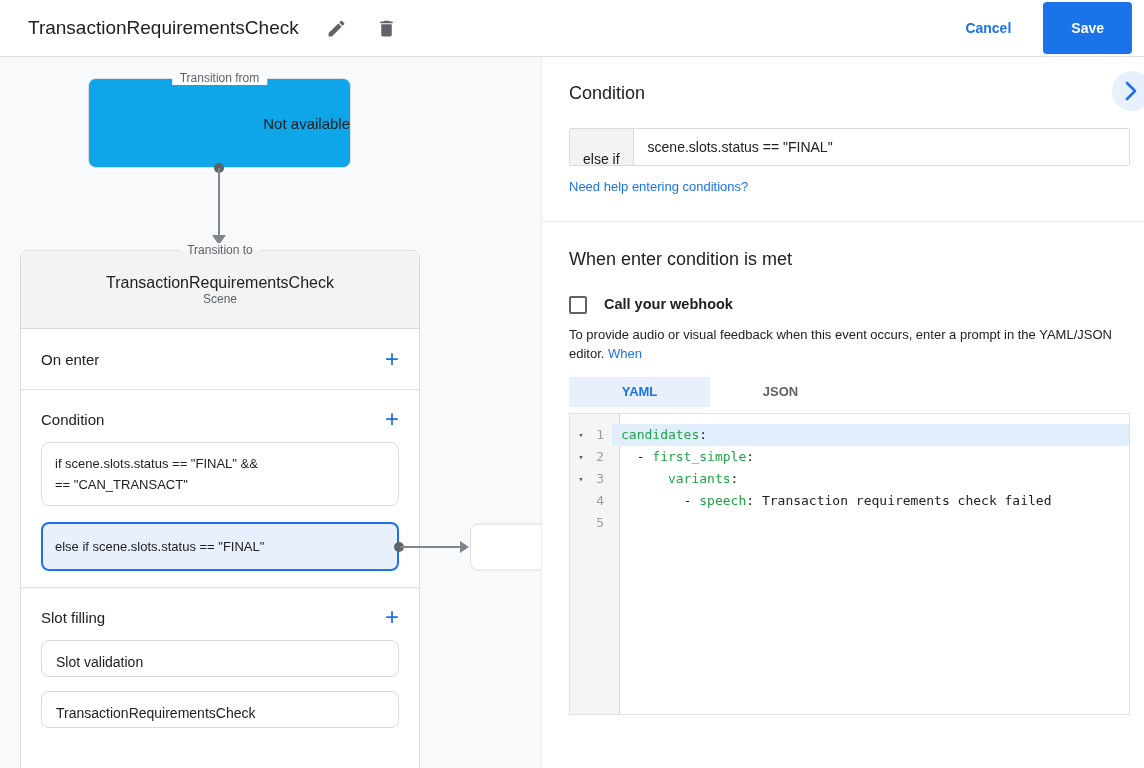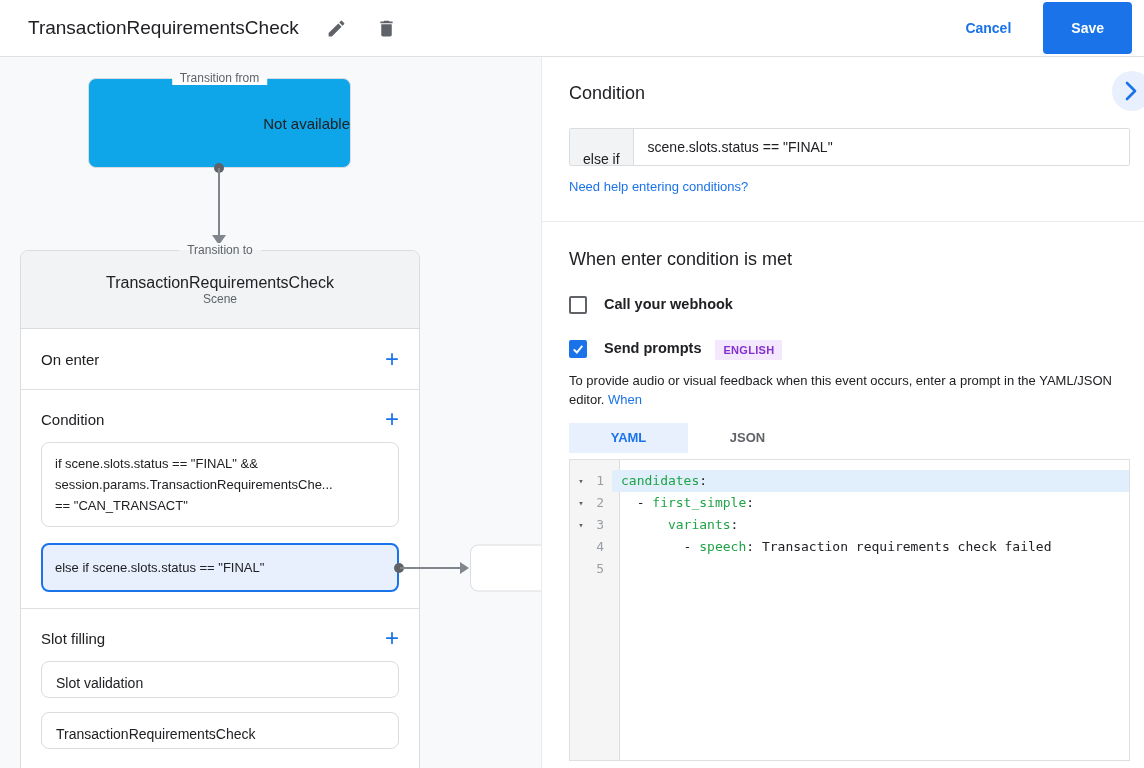--- a/index.html
+++ b/index.html
@@ -94,21 +94,21 @@
     background:#fff; flex:none; cursor:pointer; }
   .checkbox.checked { background:#1a73e8; border-color:#1a73e8; }
   .check-label { margin-left:17px; font-size:14.5px; font-weight:bold; color:#202124; }
   .lang-badge { margin-left:14px; background:#f3e8fd; color:#8430ce; font-size:11px;
     font-weight:bold; padding:4px 8px; letter-spacing:.3px; border-radius:1px; }
 
   .desc { margin-top:11px; font-size:13px; line-height:19px; color:#202124; max-width:575px; }
   .desc a { color:#1a73e8; text-decoration:none; cursor:pointer; }
 
   .tabs { display:flex; margin-top:14px; }
-  .tab { width:119px; height:30px; line-height:30px; text-align:center; font-size:13px;
+  .tab { width:141px; height:30px; line-height:30px; text-align:center; font-size:13px;
     font-weight:bold; color:#5f6368; cursor:pointer; }
   .tab.active { background:#e8f0fe; color:#1a73e8; }
 
   .editor { position:relative; margin-top:6px; border:1px solid #e0e0e0; height:302px;
     background:#fff; overflow:hidden; }
   .gutter-bg { position:absolute; left:0; top:0; bottom:0; width:50px;
     background:#f5f5f5; border-right:1px solid #dcdcdc; }
   .code-lines { position:relative; padding-top:10px; }
   .code-row { display:flex; height:22px; line-height:22px;
     font-family:"DejaVu Sans Mono", monospace; font-size:13px; }
@@ -165,21 +165,20 @@
       </div>
 
       <div class="card-section">
         <div class="section-head">
           <span class="section-label">Condition</span>
           <span class="plus">+</span>
         </div>
         <div>
             <div class="cond-box">
               <div>if scene.slots.status == "FINAL" &amp;&amp;</div>
-              <div>session.params.TransactionRequirementsChe...</div>
               <div>== "CAN_TRANSACT"</div>
             </div>
             <div class="cond-box selected">
               <div>else if scene.slots.status == "FINAL"</div>
               <span class="c-dot"></span>
               <span class="c-line"></span>
               <span class="c-arrow"></span>
               <span class="c-target"></span>
             </div>
           </div>
@@ -215,29 +214,20 @@
 
     <div class="panel-divider"></div>
 
     <div class="when-title">When enter condition is met</div>
 
     <div class="check-row">
       <span class="checkbox"></span>
       <span class="check-label">Call your webhook</span>
     </div>
 
-    <div class="check-row">
-      <span class="checkbox checked">
-        <svg width="14" height="14" viewBox="0 0 18 18">
-            <polyline points="3.5,9.5 7.5,13.5 14.5,5" fill="none" stroke="#fff" stroke-width="2.4"></polyline>
-          </svg>
-      </span>
-      <span class="check-label">Send prompts</span>
-      <span class="lang-badge">ENGLISH</span>
-    </div>
 
     <div class="desc">
       <span>To provide audio or visual feedback when this event occurs, enter a prompt in the YAML/JSON editor.</span>
       <a>When</a>
     </div>
 
     <div class="tabs">
         <div class="tab active">YAML</div>
         <div class="tab">JSON</div>
       </div>

